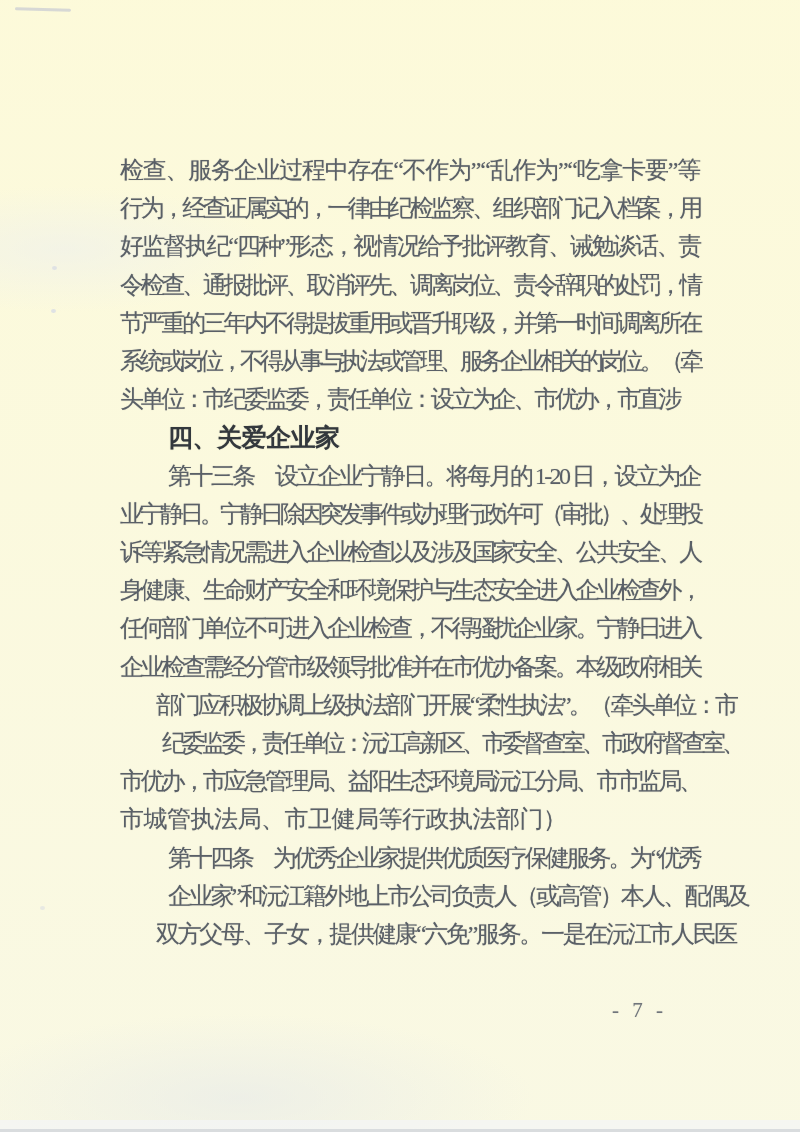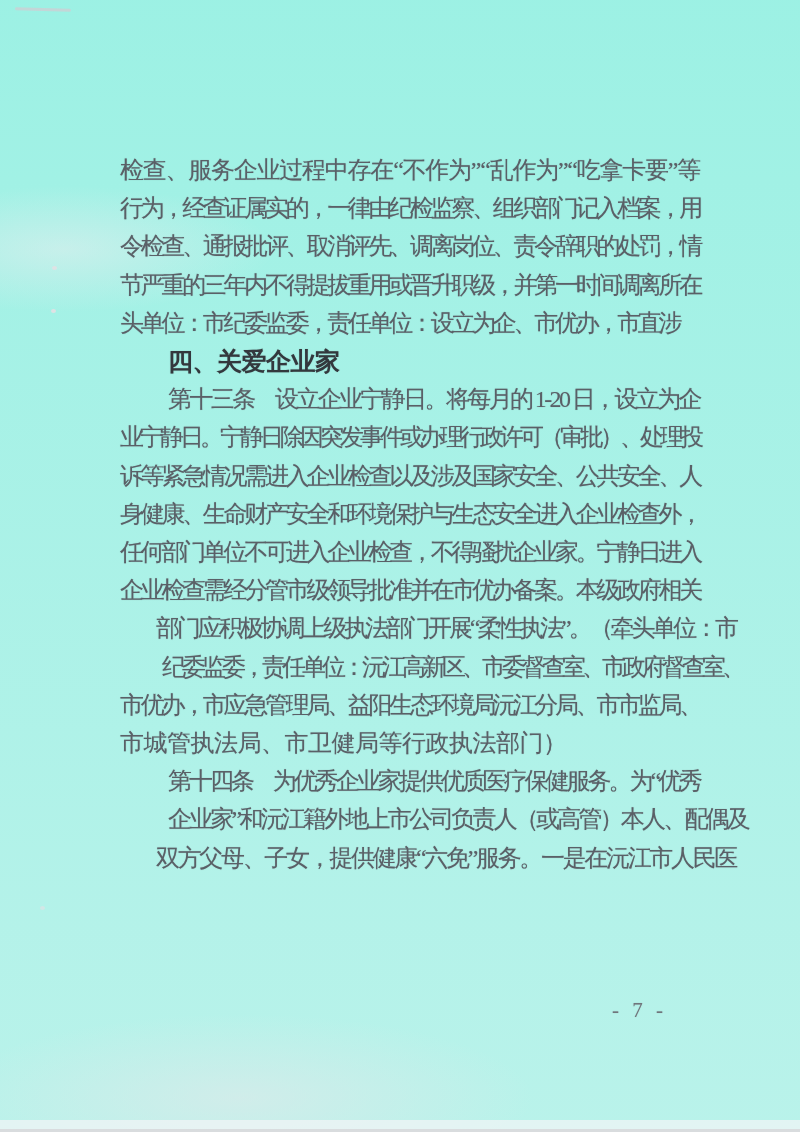--- a/index.html
+++ b/index.html
@@ -5,21 +5,21 @@
   html,body{margin:0;padding:0;}
   body{
     background:#e9eaec;
     font-family:"Liberation Serif","DejaVu Serif",serif;
   }
   .page{
     position:relative;
     width:800px;
     height:1132px;
     margin:0 auto;
-    background:#5eead4;
+    background:#fef9c3;
     overflow:hidden;
   }
   
   .page::before{
     content:"";
     position:absolute; inset:0;
     background:
       radial-gradient(ellipse 420px 120px at 30% 97%, rgba(228,232,234,.55), rgba(228,232,234,0) 70%),
       radial-gradient(ellipse 300px 90px at 8% 22%, rgba(235,238,240,.5), rgba(235,238,240,0) 70%),
       linear-gradient(180deg, rgba(250,251,252,.4), rgba(246,248,249,.6));
@@ -91,22 +91,24 @@
 
 <div class="page">
   <div class="scan-artifact-line"></div>
   <div class="scan-speck speck-1"></div>
   <div class="scan-speck speck-2"></div>
   <div class="scan-speck speck-3"></div>
 
   <div class="text-block" id="text-block">
       <div class="line"><span class="ls" style="letter-spacing: -1.23869px;">检查、服务企业过程中存在“不作为”“乱作为”“吃拿卡要”等</span></div>
       <div class="line"><span class="ls" style="letter-spacing: -3.28571px;">行为，经查证属实的，一律由纪检监察、组织部门记入档案，用</span></div>
+      <div class="line"><span class="ls" style="letter-spacing: -2.33259px;">好监督执纪“四种”形态，视情况给予批评教育、诫勉谈话、责</span></div>
       <div class="line"><span class="ls" style="letter-spacing: -3.28571px;">令检查、通报批评、取消评先、调离岗位、责令辞职的处罚，情</span></div>
       <div class="line"><span class="ls" style="letter-spacing: -3.28571px;">节严重的三年内不得提拔重用或晋升职级，并第一时间调离所在</span></div>
+      <div class="line"><span class="ls" style="letter-spacing: -4px;">系统或岗位，不得从事与执法或管理、服务企业相关的岗位。（牵</span></div>
       <div class="line"><span class="ls" style="letter-spacing: -3.28571px;">头单位：市纪委监委，责任单位：设立为企、市优办，市直涉</span></div>
       <div class="line indent heading"><span class="ls" style="letter-spacing: -0.5px;">四、关爱企业家</span></div>
       <div class="line indent"><span class="ls" style="letter-spacing: -2.62069px;">第十三条　设立企业宁静日。将每月的 1-20 日，设立为企</span></div>
       <div class="line"><span class="ls" style="letter-spacing: -4px;">业宁静日。宁静日除因突发事件或办理行政许可（审批）、处理投</span></div>
       <div class="line"><span class="ls" style="letter-spacing: -3.28571px;">诉等紧急情况需进入企业检查以及涉及国家安全、公共安全、人</span></div>
       <div class="line"><span class="ls" style="letter-spacing: -3.28571px;">身健康、生命财产安全和环境保护与生态安全进入企业检查外，</span></div>
       <div class="line"><span class="ls" style="letter-spacing: -3.28571px;">任何部门单位不可进入企业检查，不得骚扰企业家。宁静日进入</span></div>
       <div class="line"><span class="ls" style="letter-spacing: -3.28571px;">企业检查需经分管市级领导批准并在市优办备案。本级政府相关</span></div>
       <div class="line"><span class="ls" style="letter-spacing: -3.07974px; margin-left: 36px;">部门应积极协调上级执法部门开展“柔性执法”。（牵头单位：市</span></div>
       <div class="line"><span class="ls" style="letter-spacing: -4px; margin-left: 42px;">纪委监委，责任单位：沅江高新区、市委督查室、市政府督查室、</span></div>

